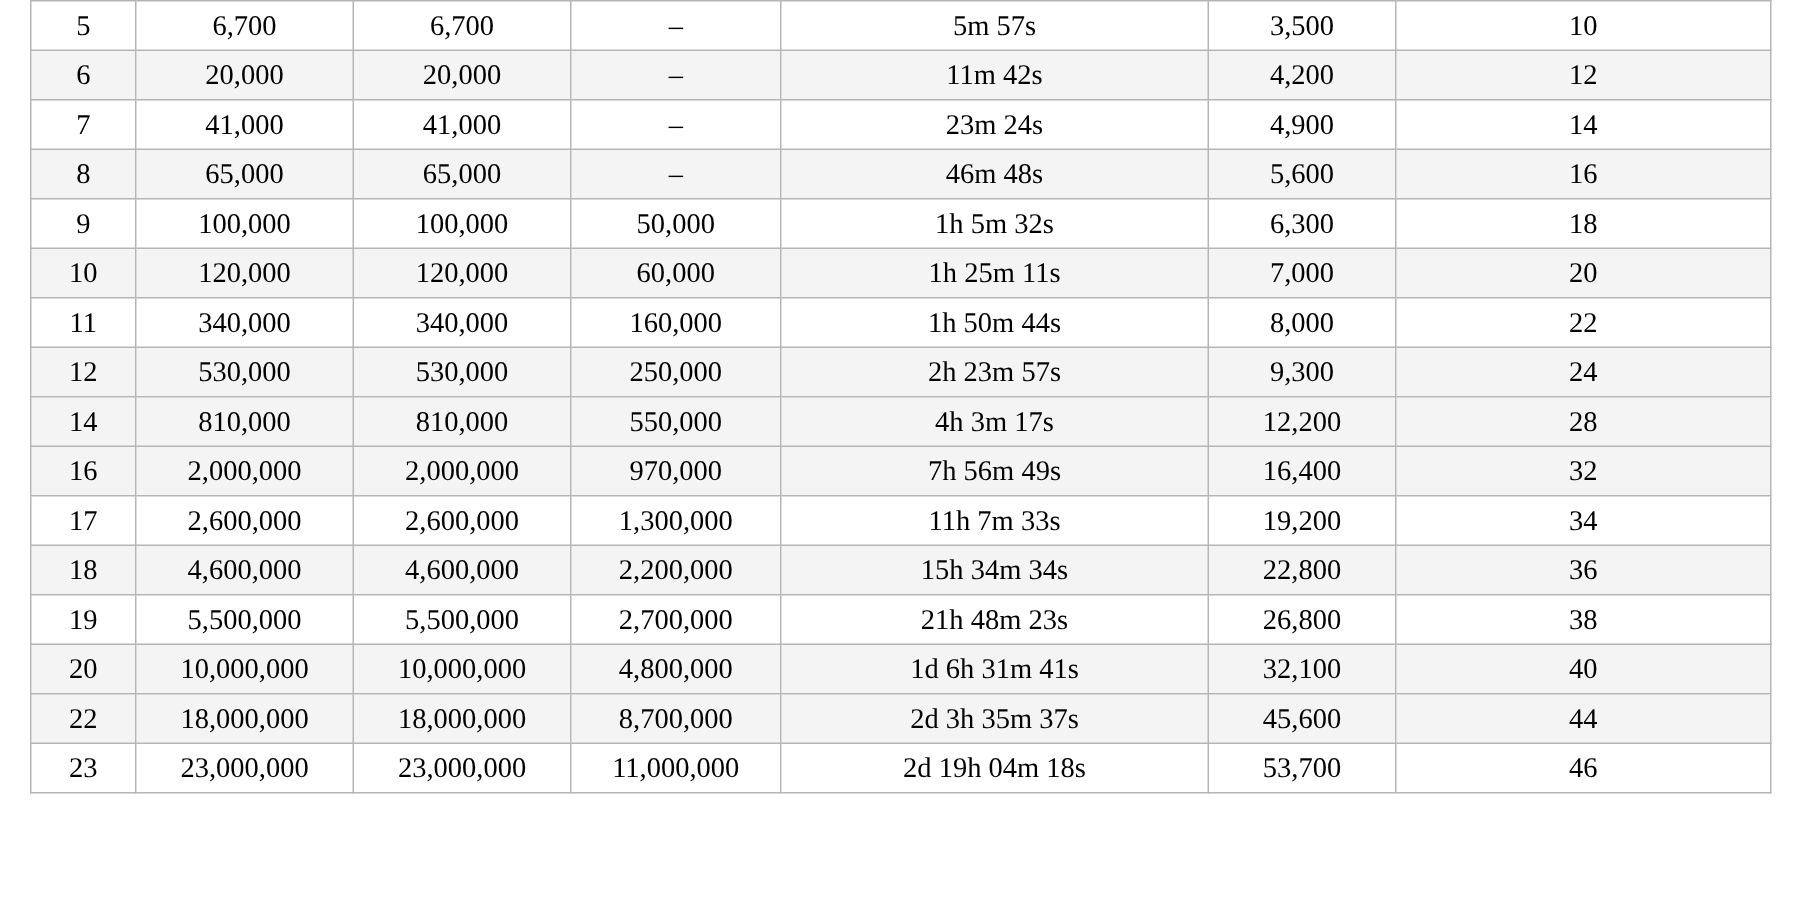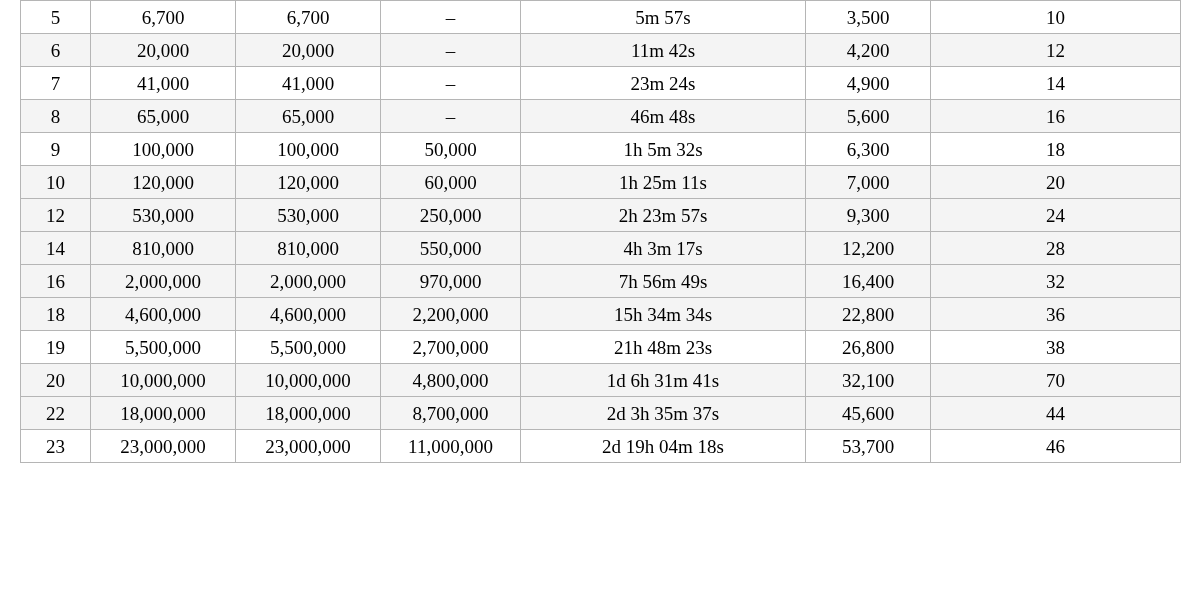--- a/index.html
+++ b/index.html
@@ -118,20 +118,29 @@
         </tr>
         <tr class="row-alt">
           <td>10</td>
           <td>120,000</td>
           <td>120,000</td>
           <td>60,000</td>
           <td>1h 25m 11s</td>
           <td>7,000</td>
           <td>20</td>
         </tr>
+        <tr class="row-norm">
+          <td>11</td>
+          <td>340,000</td>
+          <td>340,000</td>
+          <td>160,000</td>
+          <td>1h 50m 44s</td>
+          <td>8,000</td>
+          <td>22</td>
+        </tr>
         <tr class="row-alt">
           <td>12</td>
           <td>530,000</td>
           <td>530,000</td>
           <td>250,000</td>
           <td>2h 23m 57s</td>
           <td>9,300</td>
           <td>24</td>
         </tr>
         <tr class="row-alt">
@@ -145,20 +154,29 @@
         </tr>
         <tr class="row-alt">
           <td>16</td>
           <td>2,000,000</td>
           <td>2,000,000</td>
           <td>970,000</td>
           <td>7h 56m 49s</td>
           <td>16,400</td>
           <td>32</td>
         </tr>
+        <tr class="row-norm">
+          <td>17</td>
+          <td>2,600,000</td>
+          <td>2,600,000</td>
+          <td>1,300,000</td>
+          <td>11h 7m 33s</td>
+          <td>19,200</td>
+          <td>34</td>
+        </tr>
         <tr class="row-alt">
           <td>18</td>
           <td>4,600,000</td>
           <td>4,600,000</td>
           <td>2,200,000</td>
           <td>15h 34m 34s</td>
           <td>22,800</td>
           <td>36</td>
         </tr>
         <tr class="row-norm">
@@ -170,21 +188,21 @@
           <td>26,800</td>
           <td>38</td>
         </tr>
         <tr class="row-alt">
           <td>20</td>
           <td>10,000,000</td>
           <td>10,000,000</td>
           <td>4,800,000</td>
           <td>1d 6h 31m 41s</td>
           <td>32,100</td>
-          <td>70</td>
+          <td>40</td>
         </tr>
         <tr class="row-alt">
           <td>22</td>
           <td>18,000,000</td>
           <td>18,000,000</td>
           <td>8,700,000</td>
           <td>2d 3h 35m 37s</td>
           <td>45,600</td>
           <td>44</td>
         </tr>

